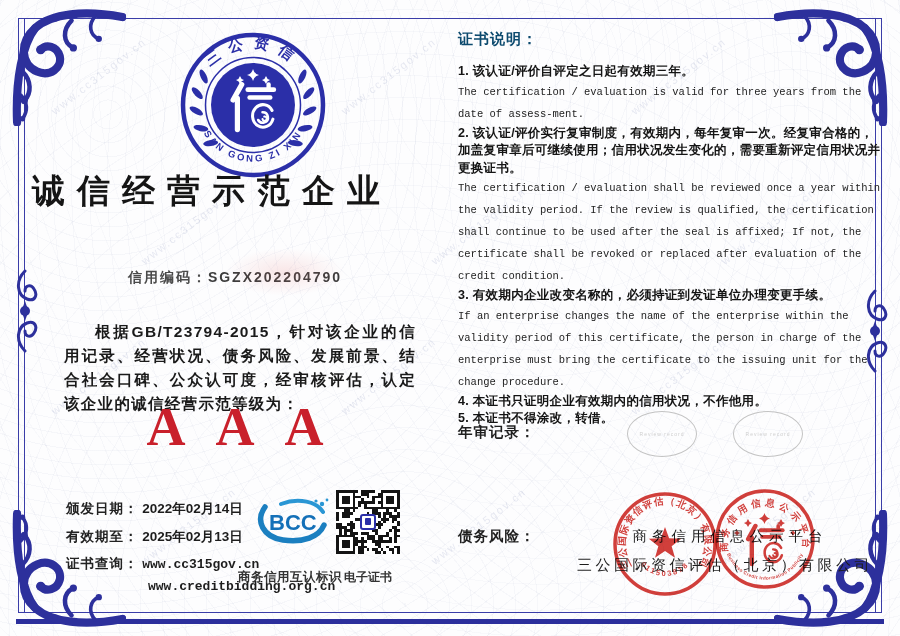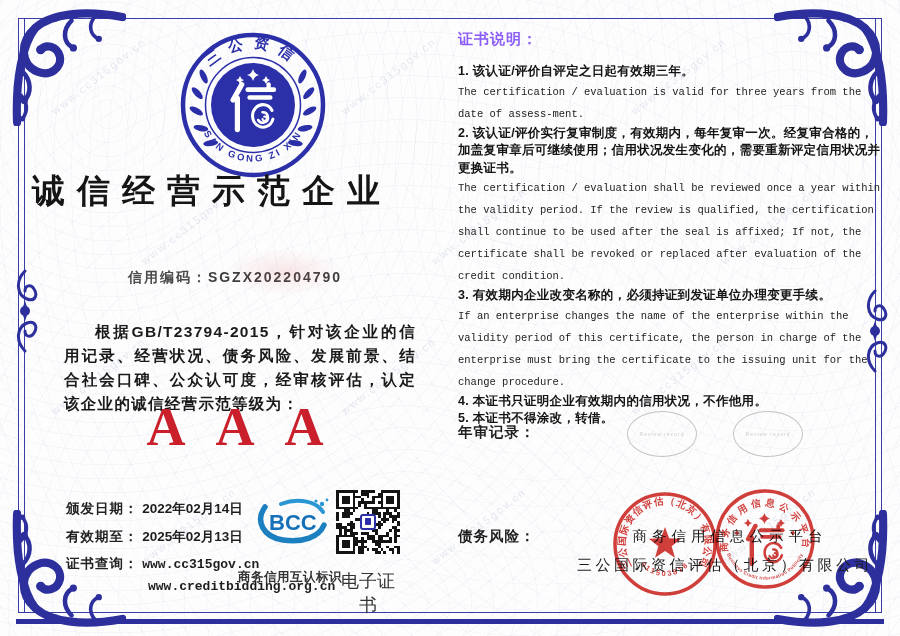--- a/index.html
+++ b/index.html
@@ -45,24 +45,24 @@
   .bcc{position:absolute;left:253px;top:497px;}
   .bcc-caption{position:absolute;left:238px;top:569px;width:116px;text-align:left;
                font-weight:700;font-size:12.5px;color:#333;letter-spacing:.5px;}
   .qr{position:absolute;left:336px;top:490px;width:64px;height:64px;background:#fff;
       display:grid;grid-template-columns:repeat(23,1fr);grid-template-rows:repeat(23,1fr);}
   .qr .qm{background:#141414;}
   .qr-center{position:absolute;left:360px;top:514px;width:16px;height:16px;background:#fff;
              border:2px solid #2b2fa8;border-radius:3px;box-sizing:border-box;}
   .qr-center i{display:block;margin:2px auto 0;width:6px;height:7px;background:#2b2fa8;border-radius:1px;}
   .qr-caption{position:absolute;left:336px;top:569px;width:64px;text-align:center;
-              font-weight:400;font-size:18px;color:#333;}
+              font-weight:700;font-size:12px;color:#333;}
   
   .instructions{position:absolute;left:458px;top:30px;width:426px;}
-  .instructions h3{margin:0 0 14px 0;font-size:15px;letter-spacing:1px;color:#8b5cf6;}
+  .instructions h3{margin:0 0 14px 0;font-size:15px;letter-spacing:1px;color:#0c4a6e;}
   .item-zh{font-size:12.5px;font-weight:700;line-height:17.5px;letter-spacing:.3px;color:#141414;}
   .item-en{font-family:"Liberation Mono",monospace;font-size:10.5px;line-height:22px;color:#222;}
   .review-label,.issuer-label{position:absolute;left:458px;font-weight:700;font-size:14.5px;
         letter-spacing:1px;color:#1f1f1f;}
   .stamp-ellipse{position:absolute;width:68px;height:44px;border:1px solid #c3c3c3;border-radius:50%;
         display:flex;align-items:center;justify-content:center;}
   .stamp-ellipse span{font-size:5px;letter-spacing:1px;color:#cfcfcf;}
   .issuer-line1{position:absolute;left:595px;top:527px;width:270px;text-align:center;
         font-family:"Liberation Serif",serif;font-size:14.5px;letter-spacing:5px;color:#1c1c1c;}
   .issuer-line2{position:absolute;left:553px;top:556px;width:344px;text-align:center;

